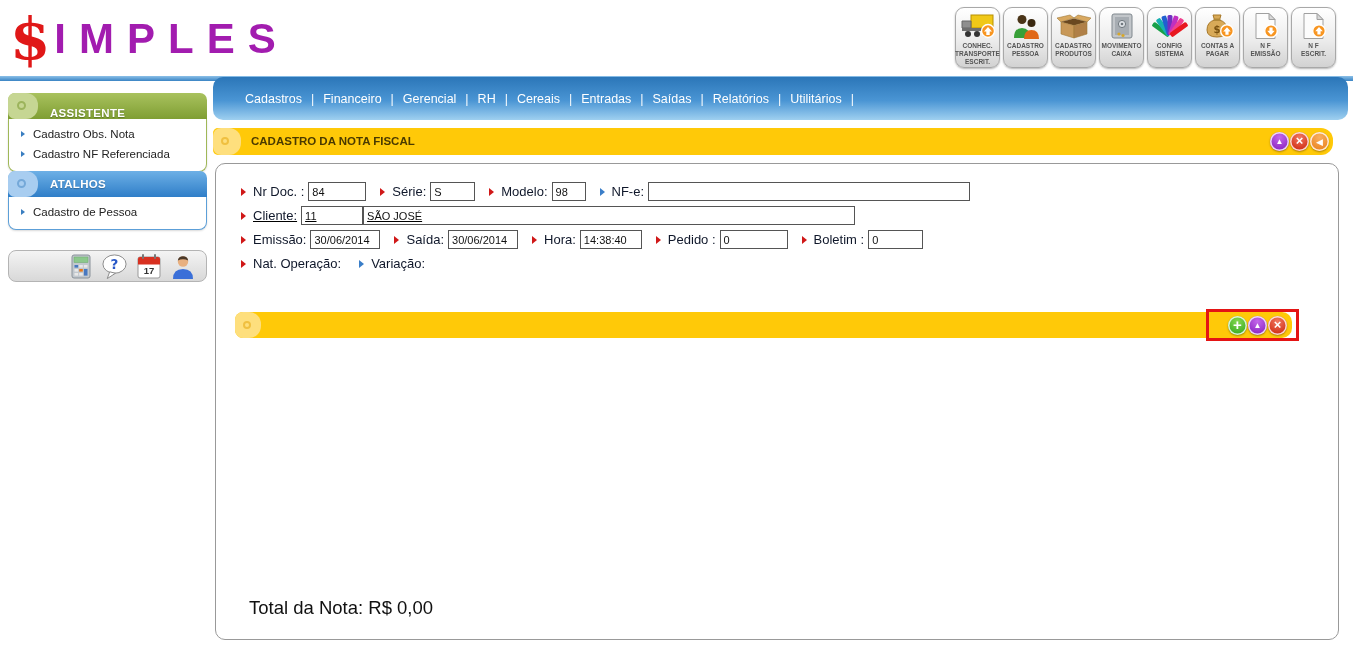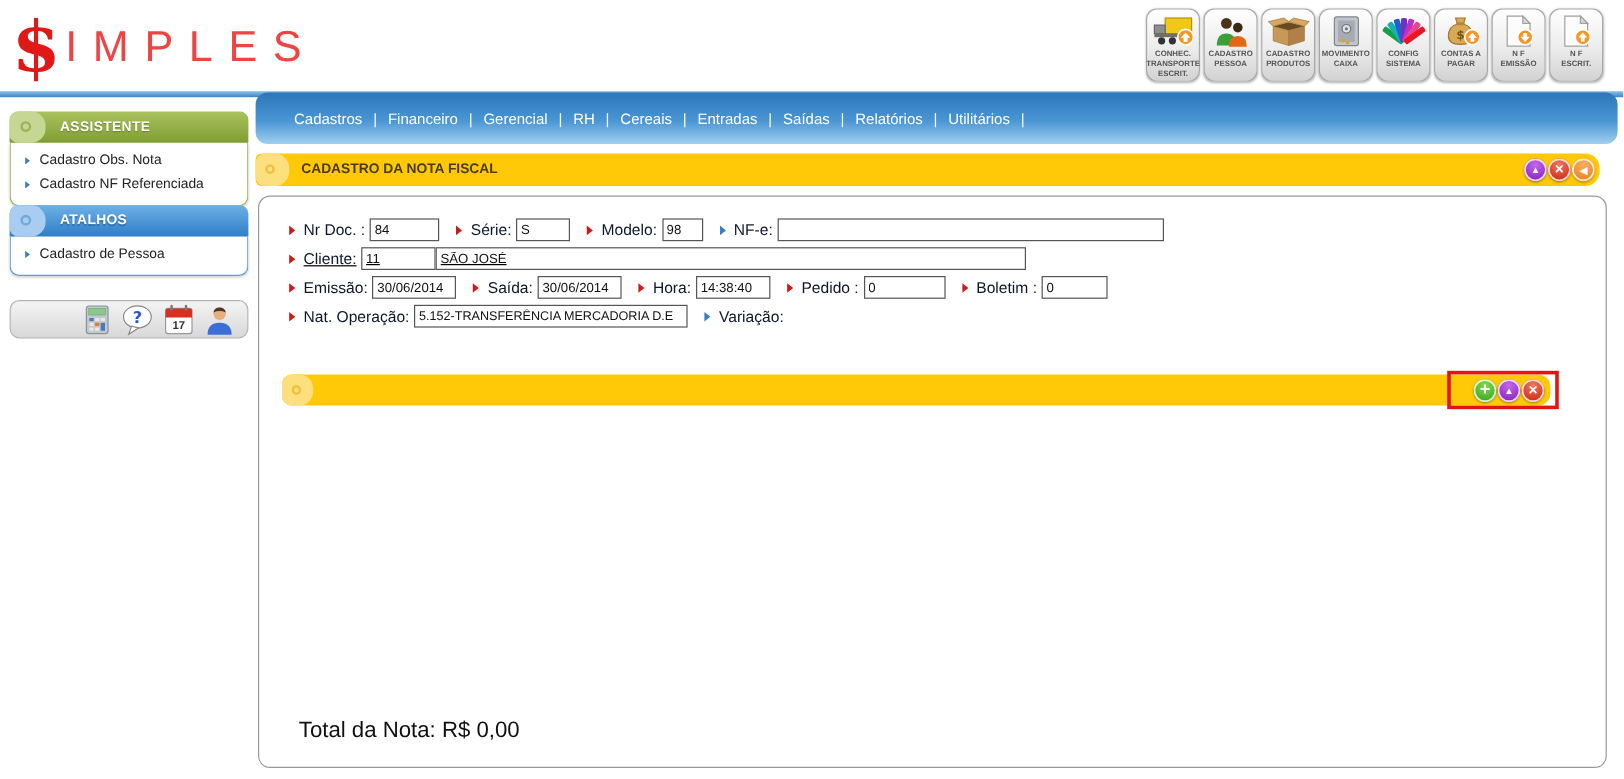--- a/index.html
+++ b/index.html
@@ -5,21 +5,21 @@
   * { margin:0; padding:0; box-sizing:border-box; }
   html,body { background:#fff; }
   .page {
     position:relative; width:1353px; height:649px; overflow:hidden;
     font-family:"Liberation Sans", sans-serif; background:#fff;
   }
 
   
   .logo { position:absolute; left:10px; top:4px; height:70px; display:flex; align-items:center; }
   .logo .dollar { font-family:"DejaVu Serif", serif; font-weight:bold; font-size:58px; color:#e01818; line-height:1; }
-  .logo .letters { font-size:36px; font-weight:normal; color:#ef4444; letter-spacing:13px; margin-left:4px; }
+  .logo .letters { font-size:42px; font-weight:bold; color:#a21caf; letter-spacing:13px; margin-left:4px; }
 
   
   .toolbar { position:absolute; left:955px; top:7px; display:flex; gap:3px; }
   .tool-btn {
     width:45px; height:61px; border:1px solid #a8a8a8; border-radius:9px;
     background:linear-gradient(180deg,#ffffff 0%,#ececec 55%,#d2d2d2 100%);
     box-shadow:0 1px 2px rgba(0,0,0,.3);
     display:flex; flex-direction:column; align-items:center; padding-top:2px; cursor:pointer;
   }
   .tool-btn .ticon { height:31px; display:flex; align-items:center; justify-content:center; }
@@ -44,21 +44,21 @@
   .panel-head { position:relative; height:26px; display:flex; align-items:center; border-radius:7px 7px 0 0; }
   .panel-head .cap { position:absolute; left:0; top:0; width:30px; height:26px; border-radius:7px 12px 12px 7px; }
   .panel-head .ring { position:absolute; left:9px; top:8px; width:9px; height:9px; border-radius:50%; }
   .panel-head .ptitle { margin-left:42px; color:#fff; font-weight:bold; font-size:11.5px; letter-spacing:.3px;
     text-shadow:0 1px 1px rgba(0,0,0,.25); position:relative; }
   .panel-body { background:#fff; border-top:none; border-radius:0 0 8px 8px; padding:5px 0 7px;
     box-shadow:0 1px 2px rgba(0,0,0,.15); }
   .p-item { display:flex; align-items:center; height:20px; padding-left:12px; font-size:11.5px; color:#222; cursor:pointer; }
   .bullet-blue { width:0; height:0; border-left:4px solid #3a7ec0; border-top:3px solid transparent;
     border-bottom:3px solid transparent; margin-right:8px; flex:none; }
-  .panel-assist .panel-head { background:linear-gradient(180deg,#a9c25e,#7f9e33); }
+  .panel-assist .panel-head { background:linear-gradient(180deg,#a9c25e,#7f9e33);align-items:flex-end; }
   .panel-assist .cap { background:#c6d693; }
   .panel-assist .ring { border:2px solid #9cb45c; }
   .panel-assist .panel-body { border:1px solid #a0b858; border-top:none; }
   .panel-atalhos .panel-head { background:linear-gradient(180deg,#6db0e6,#2f7ec8); }
   .panel-atalhos .cap { background:#a8cdf0; }
   .panel-atalhos .ring { border:2px solid #74a8d8; }
   .panel-atalhos .panel-body { border:1px solid #5c9fd8; border-top:none; }
 
   .quickbar {
     position:absolute; left:8px; top:250px; width:199px; height:32px;
@@ -410,21 +410,20 @@
       <input class="finput" style="width: 68px;" value="0">
       <span class="gap"></span>
       <span class="arrow-red"></span>
       <span class="flabel">Boletim :</span>
       <input class="finput" style="width: 55px;" value="0">
     </div>
 
     <div class="frow" style="top:90px;">
       <span class="arrow-red"></span>
       <span class="flabel">Nat. Operação:</span>
-      <input class="finput" style="width: 228px; font-size: 10.5px;" value="5.152-TRANSFERÊNCIA MERCADORIA D.E">
       <span class="gap"></span>
       <span class="arrow-blue"></span>
       <span class="flabel">Variação:</span>
     </div>
 
     <div class="total-label" style="position:absolute; left:33px; top:433px;">Total da Nota: R$ 0,00</div>
   </div>
 
   <div class="items-bar">
     <span class="bar-cap"></span>

